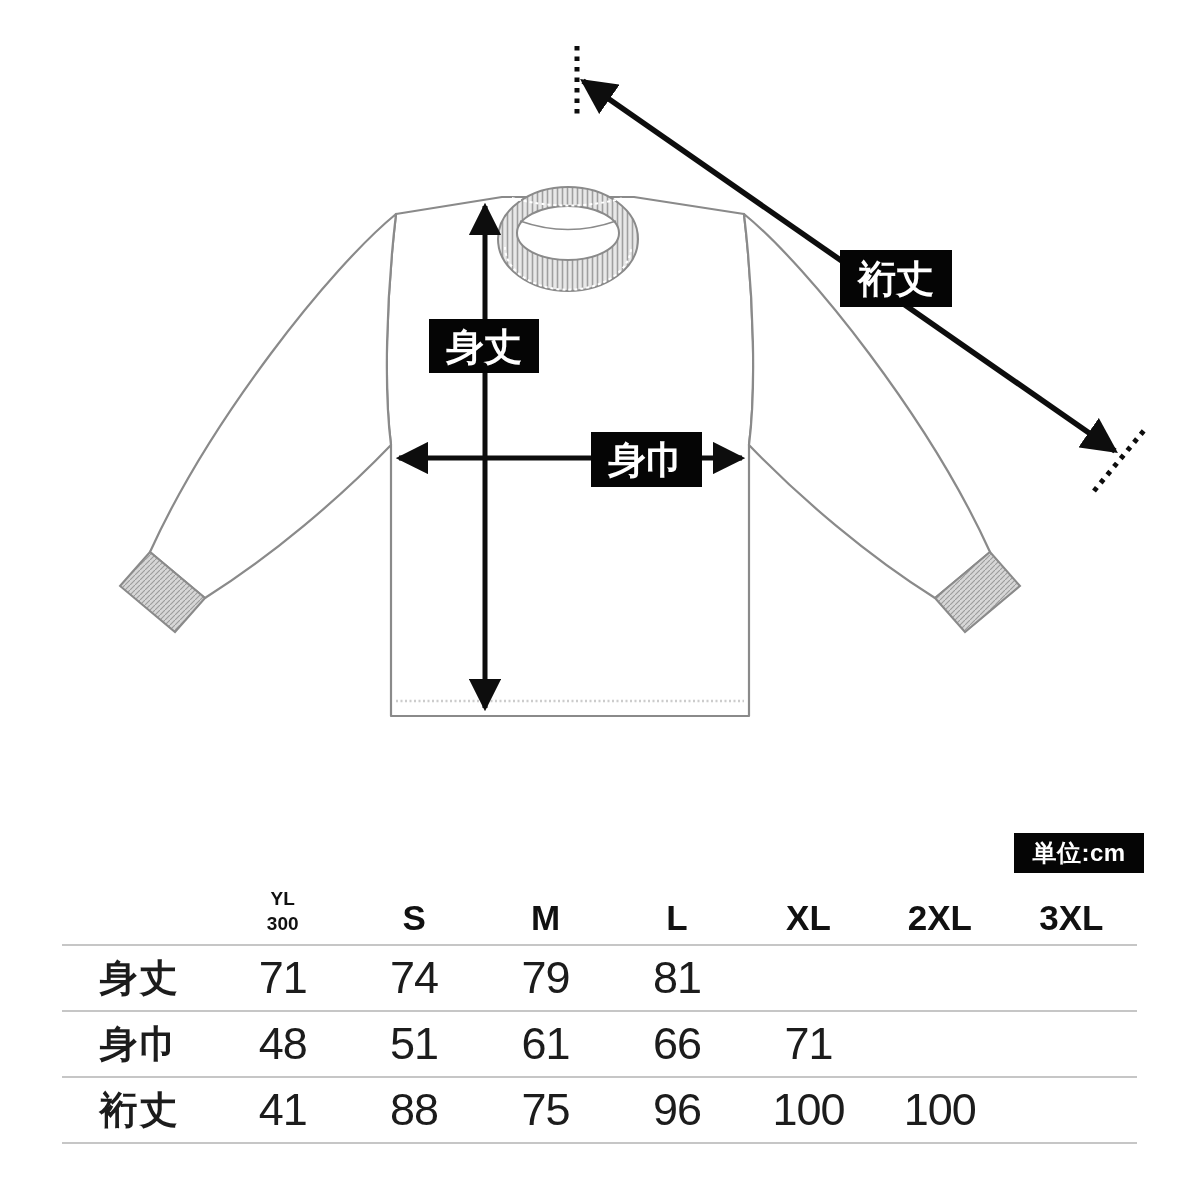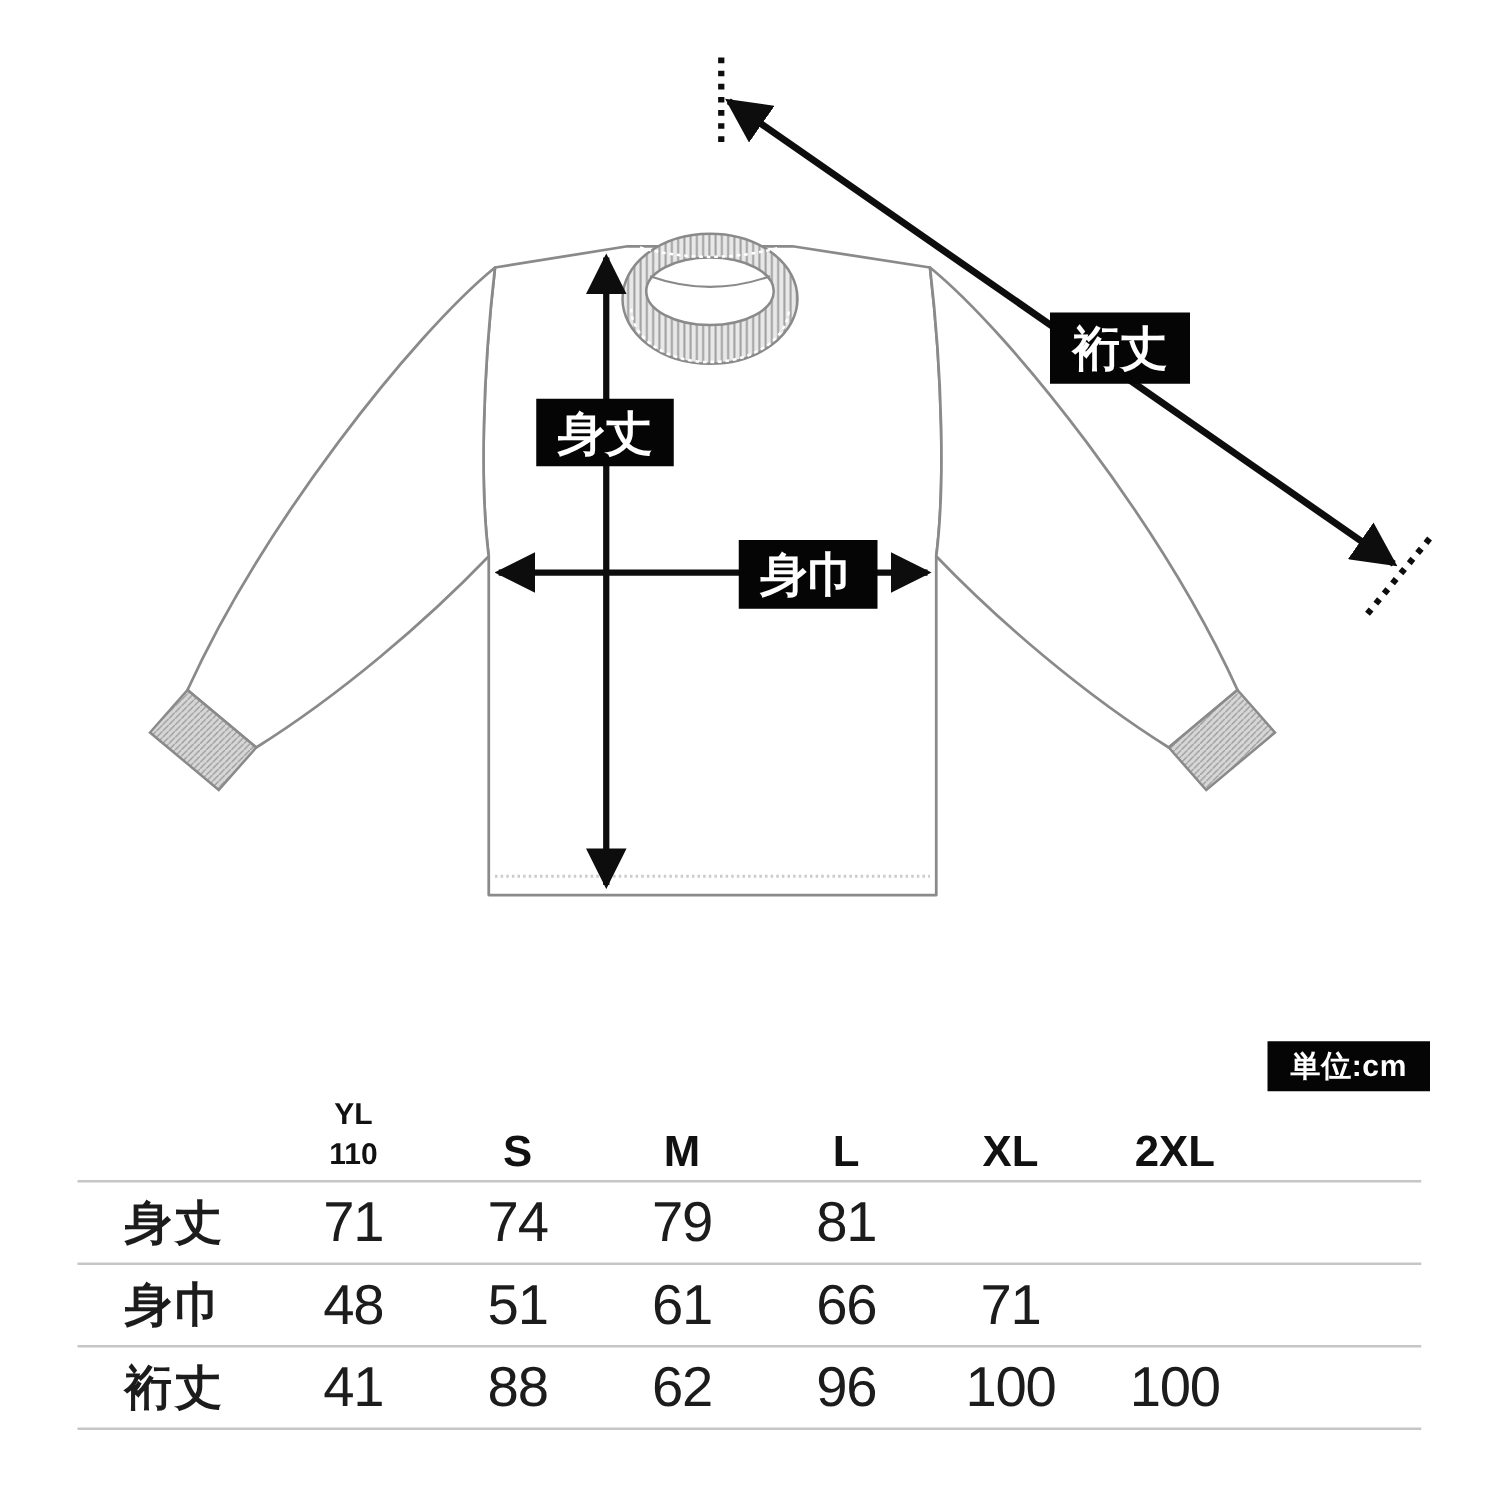--- a/index.html
+++ b/index.html
@@ -23,21 +23,21 @@
   .size-table{position:absolute;left:62px;top:876px;width:1075px;}
   .t-row{
     display:grid;grid-template-columns:155px repeat(7,1fr);
     align-items:center;
   }
   .t-head{height:68px;align-items:end;border-bottom:2px solid #c6c6c6;}
   .hcell{
     text-align:center;font-weight:bold;font-size:35px;color:#111111;
     line-height:1;padding-bottom:9px;
   }
-  .hcell.two-line{font-size:24px;line-height:1.35;padding-bottom:7px;}
+  .hcell.two-line{font-size:19px;line-height:1.35;padding-bottom:7px;}
   .hcell span{display:block;}
   .t-data{height:64px;border-bottom:2px solid #c6c6c6;}
   .rlabel{
     text-align:center;font-weight:bold;font-size:38px;color:#1c1c1c;
     letter-spacing:2px;
   }
   .vcell{
     text-align:center;font-size:45px;color:#1c1c1c;letter-spacing:-1px;
   }
 </style>
@@ -110,27 +110,28 @@
   </svg>
 
   <div class="unit-badge">単位:cm</div>
 
   <div class="size-table">
 
     <div class="t-row t-head">
       <div class="hcell"></div>
       <div class="hcell two-line">
         <span>YL</span>
-        <span>110</span>
+        <span>300</span>
       </div>
       <div class="hcell">S</div>
       <div class="hcell">M</div>
       <div class="hcell">L</div>
       <div class="hcell">XL</div>
       <div class="hcell">2XL</div>
+      <div class="hcell">3XL</div>
     </div>
 
     <div class="t-row t-data">
       <div class="rlabel">身丈</div>
       <div class="vcell">71</div>
       <div class="vcell">74</div>
       <div class="vcell">79</div>
       <div class="vcell">81</div>
     </div>
 
@@ -140,20 +141,20 @@
       <div class="vcell">51</div>
       <div class="vcell">61</div>
       <div class="vcell">66</div>
       <div class="vcell">71</div>
     </div>
 
     <div class="t-row t-data">
       <div class="rlabel">裄丈</div>
       <div class="vcell">41</div>
       <div class="vcell">88</div>
-      <div class="vcell">62</div>
+      <div class="vcell">75</div>
       <div class="vcell">96</div>
       <div class="vcell">100</div>
       <div class="vcell">100</div>
     </div>
 
   </div>
 </div>
 
 </body></html>

